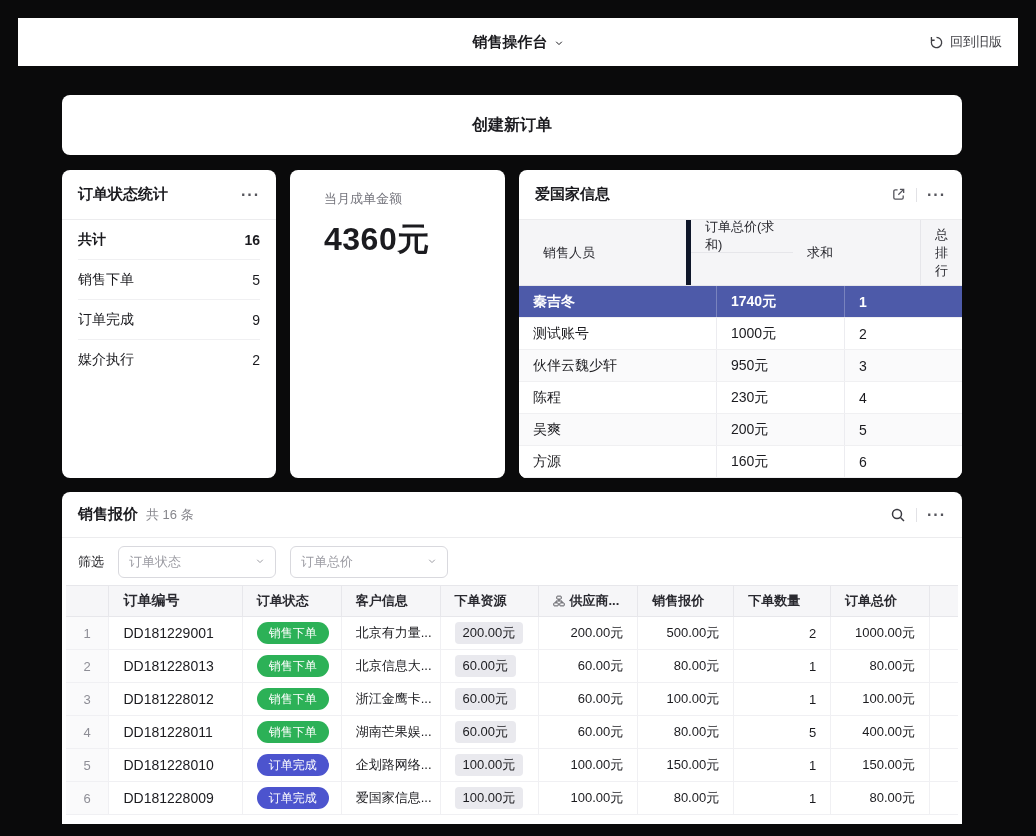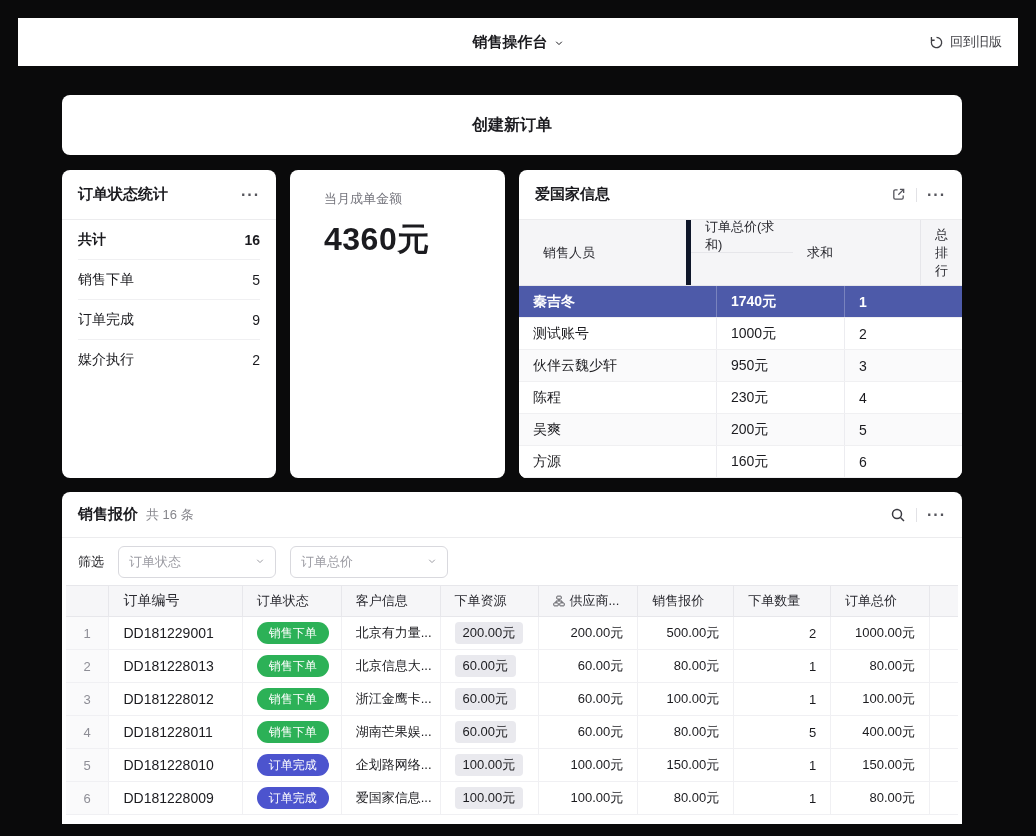--- a/index.html
+++ b/index.html
@@ -86,21 +86,21 @@
   .c.no { width:135px; font-size:14px; }
   .c.st { width:100px; }
   .c.cu { width:100px; }
   .c.re { width:100px; }
   .c.su { width:100px; }
   .c.qo { width:97px; }
   .c.qt { width:98px; }
   .c.to { width:100px; }
   .c.sp { flex:1; border-right:none; }
   .c.r { justify-content:flex-end; }
-  .ohead .c { font-weight:400; }
+  .ohead .c { font-weight:700; }
   .hcell-icon { display:flex; align-items:center; gap:4px; }
 
   .badge { display:inline-block; padding:3px 12px; border-radius:12px; font-size:12px; color:#fff; line-height:16px; white-space:nowrap; }
   .pill { display:inline-block; background:#e9e9ee; border-radius:4px; padding:3px 8px; font-size:13px; line-height:16px; white-space:nowrap; }
 </style>
 </head>
 <body>
 
 <div class="topbar">
   <div class="topbar-title">

